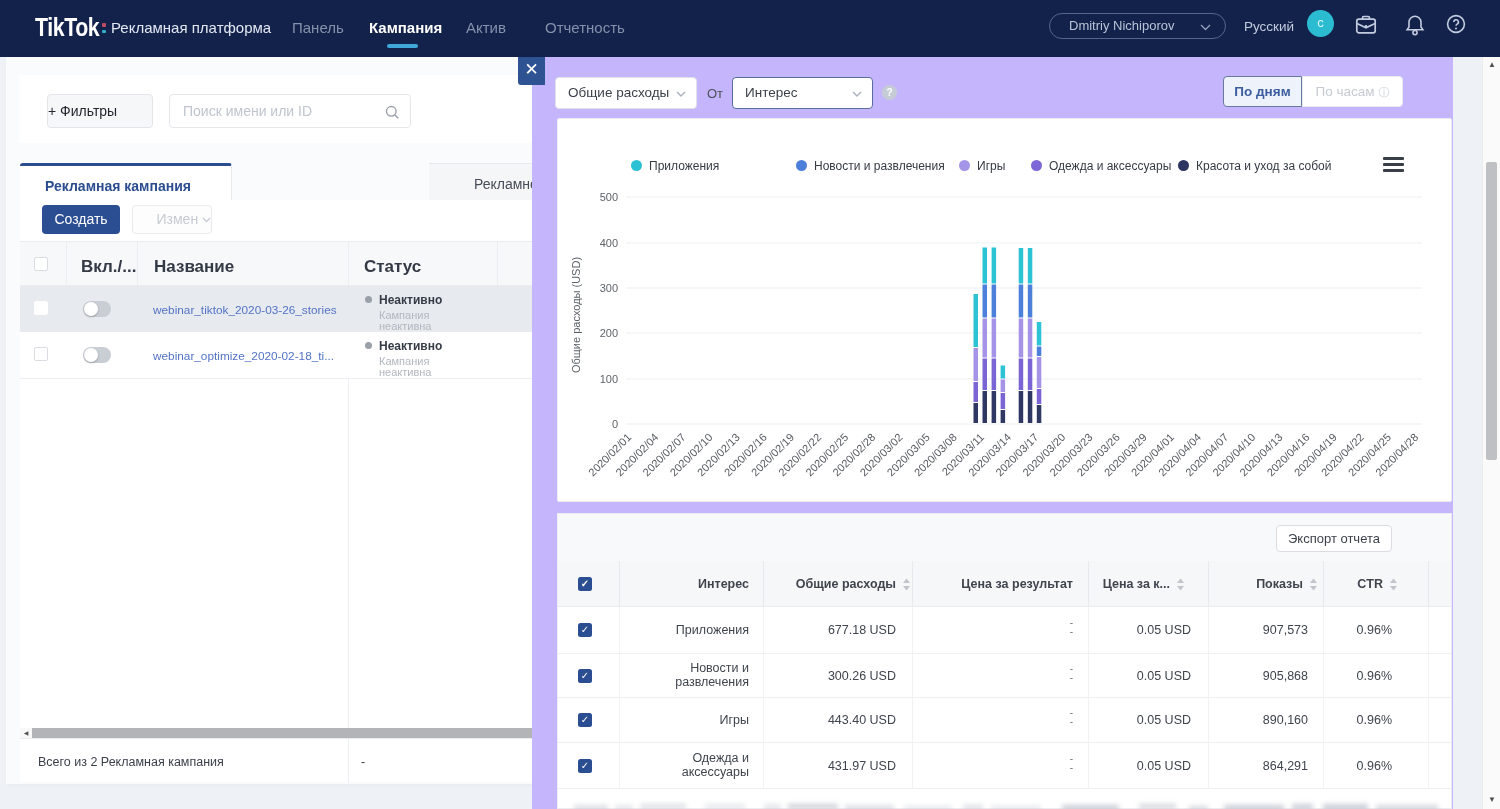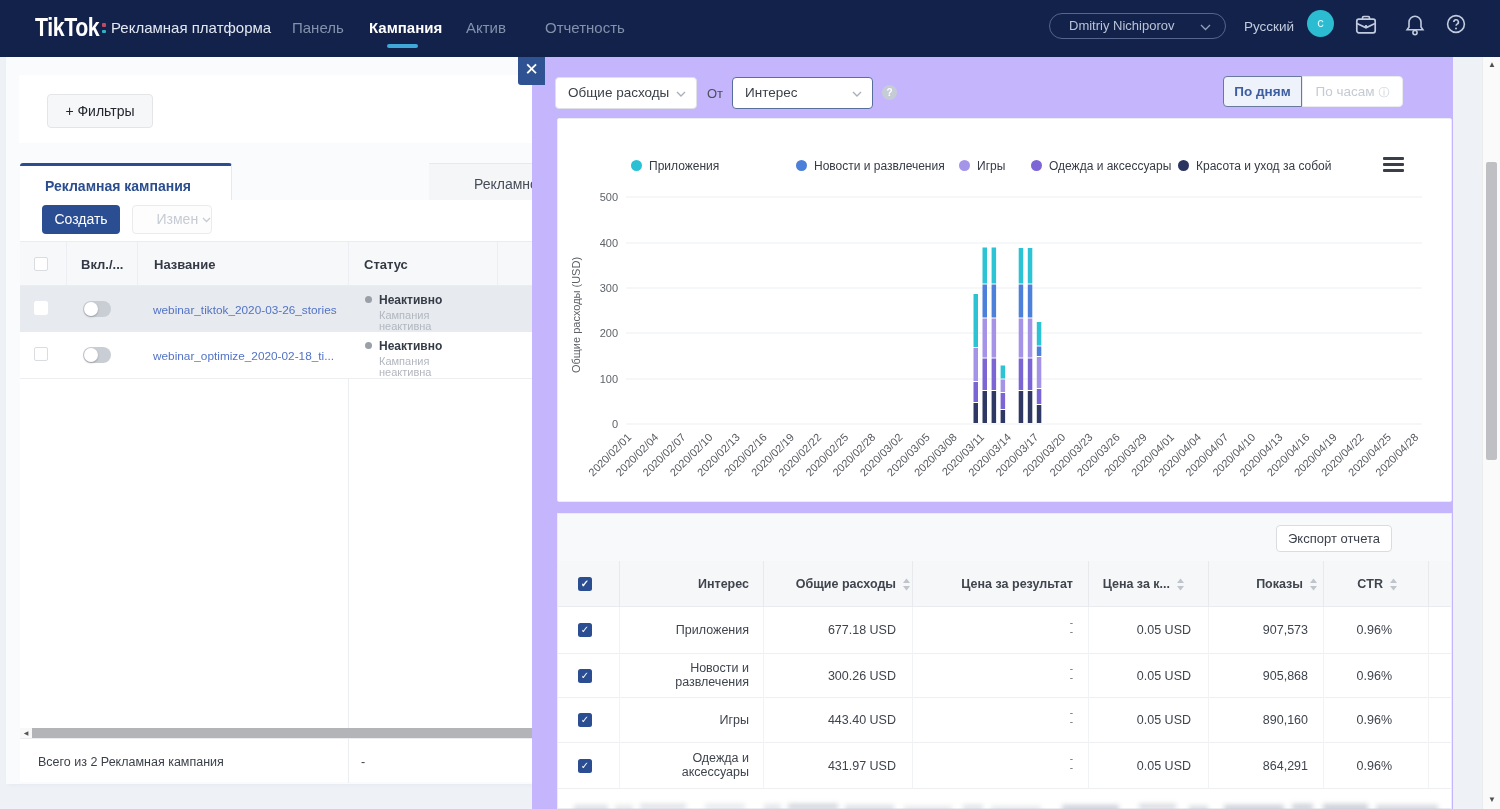--- a/index.html
+++ b/index.html
@@ -10,32 +10,32 @@
 #nav .plat{position:absolute;left:111px;top:19px;color:#e2e8f3;font-size:15px;}
 .navlink{position:absolute;top:19px;color:#8292ac;font-size:15px;}
 #nav .active{color:#fff;font-weight:bold;}
 #nav .underline{position:absolute;left:387px;top:44px;width:31px;height:4px;background:#3fa8d8;border-radius:2px;}
 #pill{position:absolute;left:1049px;top:13px;width:177px;height:26px;border:1px solid #54668e;border-radius:13px;color:#b9c3d8;font-size:13px;line-height:24px;padding-left:19px;}
 
 
 #drawer{position:absolute;left:6px;top:57px;width:539px;height:727px;background:#fafbfd;box-shadow:2px 0 5px rgba(30,40,70,.05);}
 #closebtn{position:absolute;left:512px;top:0px;width:27px;height:28px;background:#2f5293;color:#fff;text-align:center;line-height:26px;font-size:17px;border-radius:0 0 0 3px;z-index:9;}
 #fcard{position:absolute;left:13px;top:18px;width:520px;height:68px;background:#fff;}
-#fbtn{position:absolute;left:41px;top:37px;width:106px;height:34px;background:#f6f7f9;border:1px solid #e3e5e9;border-radius:4px;font-size:14px;color:#23262e;text-align:center;line-height:32px;}
+#fbtn{position:absolute;left:41px;top:37px;width:106px;height:34px;background:#f6f7f9;border:1px solid #e3e5e9;border-radius:4px;font-size:14px;color:#23262e;text-align:left;line-height:32px;}
 #search{position:absolute;left:163px;top:37px;width:242px;height:34px;background:#fff;border:1px solid #e5e7eb;border-radius:4px;font-size:14px;color:#bfc4cd;line-height:32px;padding-left:13px;}
 #tabs{position:absolute;left:14px;top:106px;width:525px;height:42px;}
 .tab{position:absolute;top:0;height:42px;font-size:14px;text-align:center;line-height:40px;}
 #tab1{left:0px;width:212px;background:#fff;border-top:3px solid #2b4d8f;border-right:1px solid #e7e9ed;color:#2b4d8f;font-weight:bold;border-radius:3px 3px 0 0;text-align:left;padding-left:25px;}
 #tab2{left:212px;width:197px;background:#f5f6f8;border-top:1px solid #e7e9ed;border-right:1px solid #e7e9ed;border-bottom:1px solid #e7e9ed;color:#474d58;}
 #tab3{left:409px;width:116px;background:#f5f6f8;border-top:1px solid #e7e9ed;border-bottom:1px solid #e7e9ed;color:#474d58;overflow:hidden;text-align:left;padding-left:45px;white-space:nowrap;}
 #dcontent{position:absolute;left:14px;top:143px;width:525px;height:528px;background:#fff;overflow:hidden;}
 #createbtn{position:absolute;left:22px;top:5px;width:78px;height:29px;background:#2b4d92;border-radius:4px;color:#fff;font-size:14px;text-align:center;line-height:29px;}
 #editbtn{position:absolute;left:112px;top:5px;width:80px;height:29px;background:#fdfdfe;border:1px solid #e9ebef;border-radius:4px;color:#c6cbd3;font-size:14px;text-align:right;line-height:27px;}
 #ltable{position:absolute;left:0px;top:41px;width:525px;}
-.lhead{position:absolute;left:0;top:0;width:525px;height:45px;background:#f7f8fa;border-top:1px solid #eaecef;border-bottom:1px solid #eaecef;font-size:13px;font-weight:bold;color:#343a45;}
+.lhead{position:absolute;left:0;top:0;width:525px;height:45px;background:#f7f8fa;border-top:1px solid #eaecef;border-bottom:1px solid #eaecef;font-size:17px;font-weight:bold;color:#343a45;}
 .lrow{position:absolute;left:0;width:525px;height:43px;}
 .vline{position:absolute;top:0;width:1px;background:#eceef1;}
 .cbox{position:absolute;width:14px;height:14px;border:1px solid #d9dce1;border-radius:2px;background:#fff;}
 .toggle{position:absolute;left:63px;width:28px;height:16px;background:#c9cdd4;border-radius:8px;}
 .toggle .knob{position:absolute;left:1px;top:1px;width:14px;height:14px;background:#fff;border-radius:7px;box-shadow:0 1px 2px rgba(0,0,0,.25);}
 .link{position:absolute;left:133px;font-size:11.8px;color:#5373c5;}
 .sdot{position:absolute;left:345px;width:7px;height:7px;border-radius:4px;background:#9aa0a8;}
 .sname{position:absolute;left:359px;font-size:12px;font-weight:bold;color:#363c47;}
 .ssub{position:absolute;left:359px;font-size:11px;color:#b2b7bf;}
 #hscroll{position:absolute;left:14px;top:671px;width:531px;height:10px;background:#f2f2f2;}
@@ -104,20 +104,26 @@
     <circle cx="10" cy="10" r="8.4"></circle>
       <path d="M7.8 8 a2.3 2.3 0 1 1 3.3 2.1 c-.8.4-1 .9-1 1.7"></path>
       <circle cx="10" cy="14.6" r="1" fill="#c2cbdf" stroke="none"></circle>
   </svg>
 </div>
 
 <div id="drawer">
   <div id="closebtn">✕</div>
   <div id="fcard"></div>
   <div id="fbtn">+ Фильтры</div>
+  <div id="search">Поиск имени или ID
+    <svg class="abs" style="right:10px;top:10px;" width="15" height="15" viewBox="0 0 15 15" fill="none" stroke="#9aa1ab" stroke-width="1.4">
+        <circle cx="6.3" cy="6.3" r="4.8"></circle>
+        <path d="M9.9 9.9 L13.3 13.3"></path>
+      </svg>
+  </div>
   <div id="tabs">
     <div class="tab" id="tab1">Рекламная кампания</div>
     <div class="tab" id="tab3">Рекламное&nbsp;объявление</div>
   </div>
   <div id="dcontent">
     <div id="createbtn">Создать</div>
     <div id="editbtn">Измен <svg width="9" height="6" viewBox="0 0 9 6" style="position:relative;top:-1px;">
           <path d="M1 1 L4.5 4.5 L8 1" stroke="#c6cbd3" stroke-width="1.3" fill="none"></path>
         </svg></div>
     <div id="ltable">

